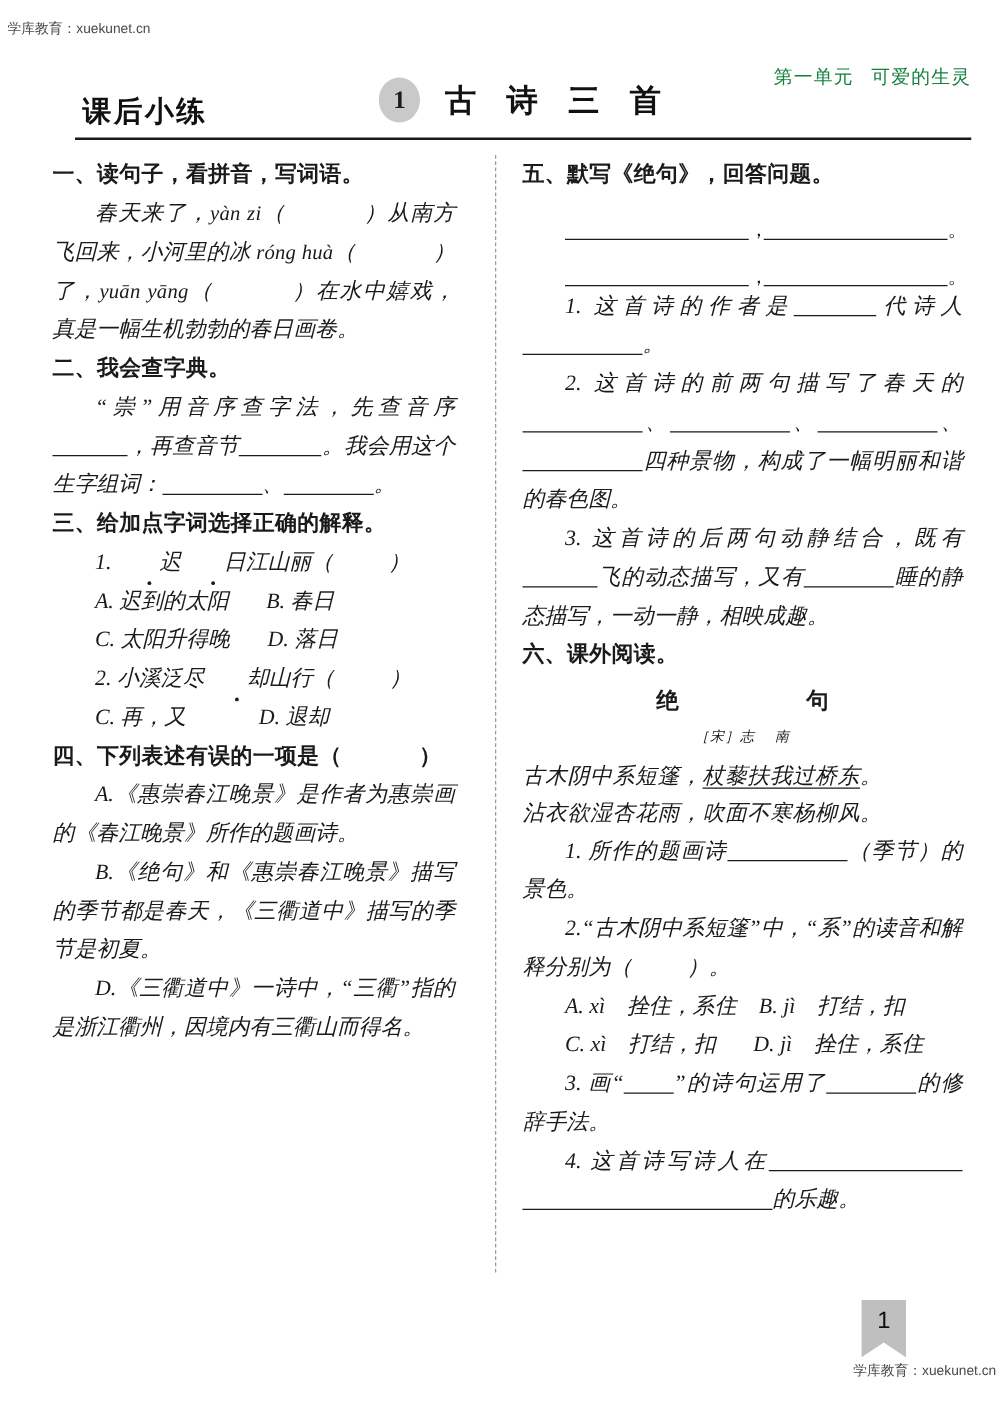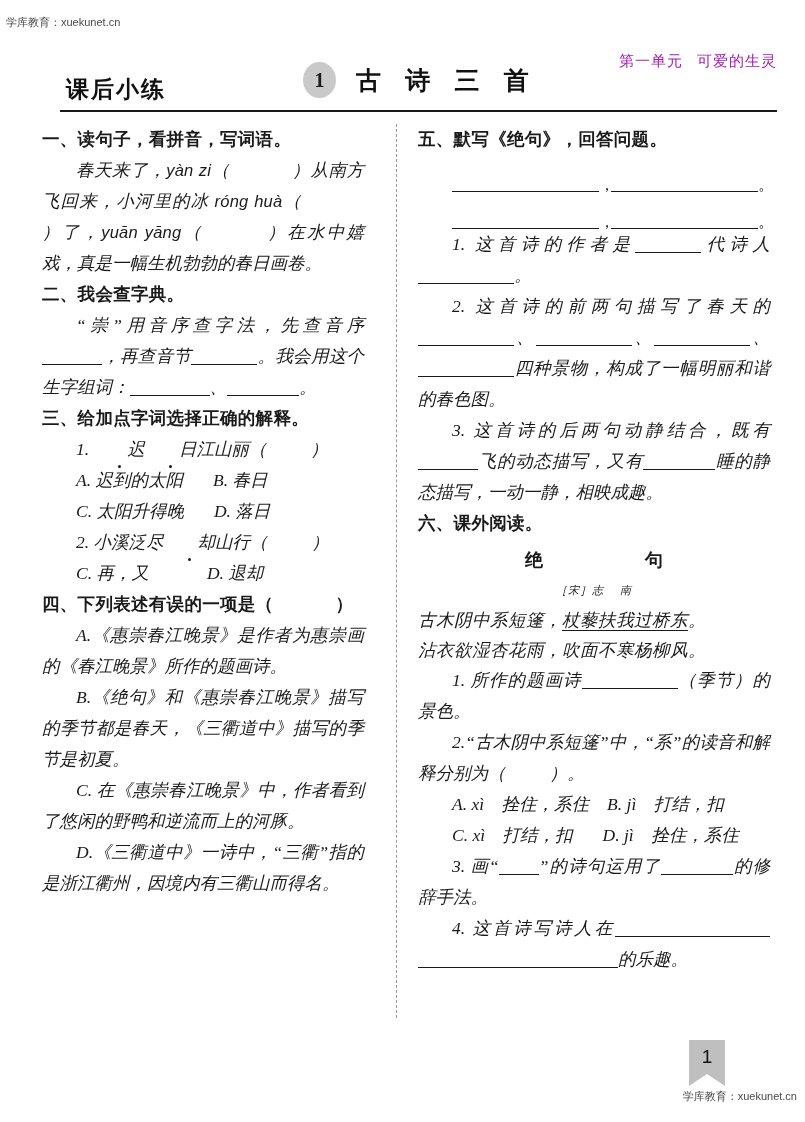--- a/index.html
+++ b/index.html
@@ -28,21 +28,21 @@
   .wm-top { left: 6px; top: 15px; }
   .wm-bottom { right: 8px; bottom: 18px; }
 
   
   .unit-line {
     position: absolute;
     right: 28px;
     top: 52px;
     font-family: "Liberation Sans", sans-serif;
     font-size: 15px;
-    color: #a21caf;
+    color: #15803d;
     letter-spacing: 1px;
     white-space: nowrap;
   }
   .unit-sep { display:inline-block; width: 14px; }
 
   .brand {
     position: absolute;
     left: 66px;
     top: 74px;
     font-family: "Liberation Sans", sans-serif;
@@ -120,21 +120,21 @@
 
   .para {
     margin: 0;
     text-align: justify;
     line-height: 31px;
     font-size: 17.5px;
   }
   .indent { text-indent: 34px; }
   .kai { font-family: "Liberation Serif", "DejaVu Serif", serif; font-style: italic; }
   .pinyin {
-    font-family: Liberation Sans, sans-serif;
+    font-family: Liberation Serif, serif;
     font-size: 16.5px;
     letter-spacing: 0.2px;
   }
 
   
   .bl {
     display: inline-block;
     border-bottom: 1.4px solid #1a1a1a;
     height: 18px;
     vertical-align: -3px;
@@ -265,21 +265,20 @@
   <p class="para indent kai"><span>1.</span> <span class="dotted">迟</span><span class="dotted">日</span><span>江山丽（</span><span class="gapmid"></span><span>）</span></p>
   <p class="para indent kai"><span>A. 迟到的太阳</span><span class="opt-gap-lg"></span><span>B. 春日</span></p>
   <p class="para indent kai"><span>C. 太阳升得晚</span><span class="opt-gap-lg"></span><span>D. 落日</span></p>
 
   <p class="para indent kai"><span>2.</span> <span>小溪泛尽</span><span class="dotted">却</span><span>山行（</span><span class="gapmid"></span><span>）</span></p>
   <p class="para indent kai"><span>C. 再，又</span><span class="opt-gap-lg" style="width:58px"></span><span>D. 退却</span></p>
 
   <p class="q-head"><span>四、下列表述有误的一项是（</span><span class="gapwide"></span><span>）</span></p>
   <p class="para indent kai">A.《惠崇春江晚景》是作者为惠崇画的《春江晚景》所作的题画诗。</p>
   <p class="para indent kai">B.《绝句》和《惠崇春江晚景》描写的季节都是春天，《三衢道中》描写的季节是初夏。</p>
-  <p class="para indent kai">C. 在《惠崇春江晚景》中，作者看到了悠闲的野鸭和逆流而上的河豚。</p>
   <p class="para indent kai">D.《三衢道中》一诗中，“三衢”指的是浙江衢州，因境内有三衢山而得名。</p>
 
 </div>
 
 <div class="col col-right">
 
   <p class="q-head">五、默写《绝句》，回答问题。</p>
 
   <div class="dict-row">
     <span class="dict-line"></span>

